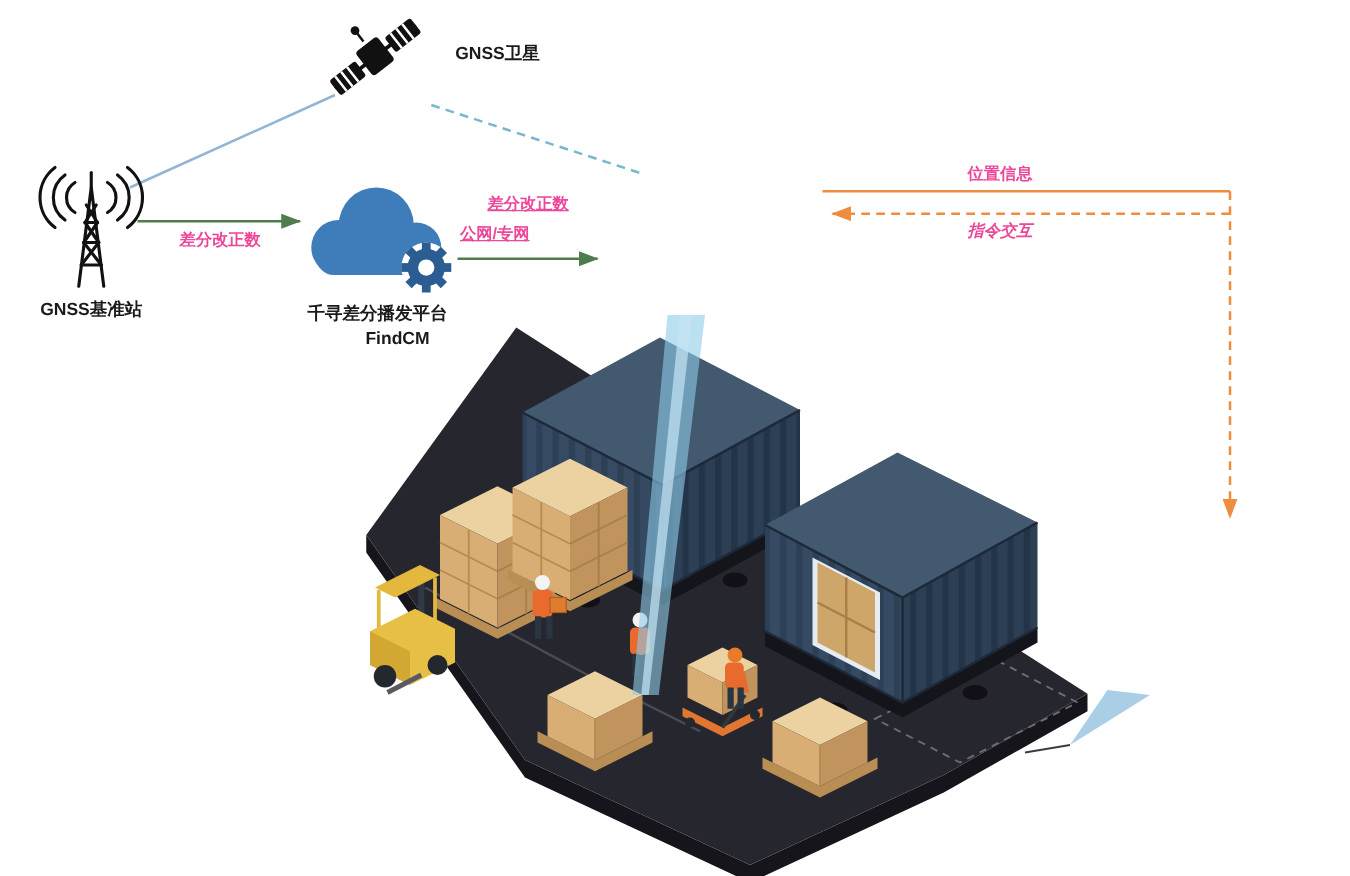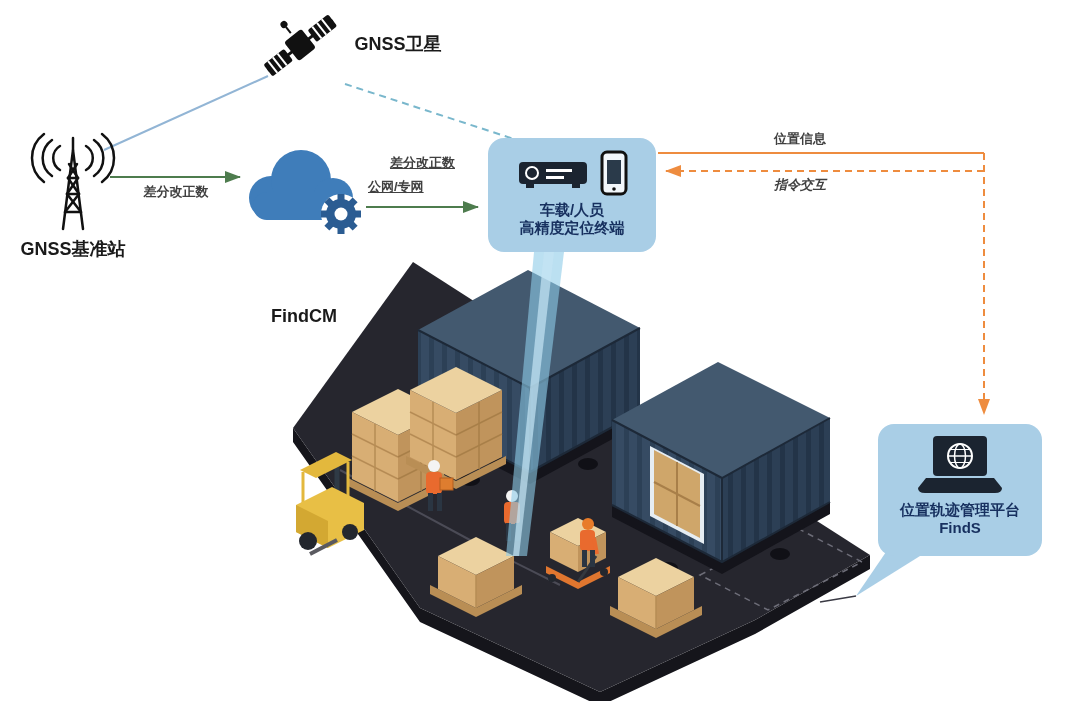--- a/index.html
+++ b/index.html
@@ -1,22 +1,22 @@
 <!DOCTYPE html>
 <html style="--green_arrow: #4e7c4e; --orange_arrow: #ee8c3f; --panel_bg: #a9cee6; --panel_text: #17305f; --cloud_blue: #3f7dba; --gear_blue: #2b5c92; --satellite_line: #92b5d5; --dashed_teal: #79b7cc; --beam_blue: #8ecbe8;"><head>
 <meta charset="utf-8">
 <style>
   * { margin:0; padding:0; box-sizing:border-box; }
   html,body { background:#fff; }
   body { font-family:"Liberation Sans","DejaVu Sans",sans-serif; }
   .stage { position:relative; width:1080px; height:701px; background:#fff; overflow:hidden; }
   .abs { position:absolute; }
   svg.layer { position:absolute; left:0; top:0; }
-  .node-label { position:absolute; font-size:18px; font-weight:700; color:#1a1a1a; text-align:center; line-height:1.3; }
-  .edge-label { position:absolute; font-size:13px; font-weight:600; color:#404040; text-align:center; line-height:1.3; }
+  .node-label { position:absolute; font-size:14px; font-weight:700; color:#1a1a1a; text-align:center; line-height:1.3; }
+  .edge-label { position:absolute; font-size:13px; font-weight:600; color:#ec4899; text-align:center; line-height:1.3; }
   .edge-label.left { text-align:left;text-decoration:underline; }
   .panel { position:absolute; background:var(--panel_bg,#a9cee6); border-radius:16px; }
   .panel-icons { display:flex; justify-content:center; align-items:flex-end; gap:10px; padding-top:12px; }
   .panel-label { color:var(--panel_text,#17305f); font-weight:700; font-size:15px; text-align:center; line-height:18px; }
   .panel-label.first { margin-top:5px; }
 </style>
 </head>
 <body>
 
 <div class="stage">
@@ -244,59 +244,24 @@
           <rect x="-3.5" y="-20" width="7" height="9" transform="rotate(180)"></rect>
           <rect x="-3.5" y="-20" width="7" height="9" transform="rotate(225)"></rect>
           <rect x="-3.5" y="-20" width="7" height="9" transform="rotate(270)"></rect>
           <rect x="-3.5" y="-20" width="7" height="9" transform="rotate(315)"></rect>
           <circle r="15"></circle>
         </g>
         <circle r="6.5" fill="#ffffff"></circle>
       </g>
     </svg>
   </div>
-  <div class="node-label" style="left:214px;top:261px;width:180px;margin-top:44px;">FindCM</div>
+  <div class="node-label" style="left:212px;top:241px;width:180px;">千寻差分播发平台</div>
+  <div class="node-label" style="left:228px;top:261px;width:180px;">FindCM</div>
 
   <div class="edge-label" style="left:116px;top:184px;width:120px;">差分改正数</div>
   <div class="edge-label left" style="left:390px;top:155px;width:100px;">差分改正数</div>
   <div class="edge-label left" style="left:368px;top:179px;width:100px;">公网/专网</div>
   <div class="edge-label" style="left:740px;top:131px;width:120px;">位置信息</div>
   <div class="edge-label" style="left:740px;top:177px;width:120px;font-style:italic;">指令交互</div>
 
-  <div class="panel" style="left:488px;top:138px;width:168px;height:114px;">
-    <div class="panel-icons">
-      <svg width="74" height="46" viewBox="0 0 74 46">
-        <rect x="3" y="12" width="68" height="22" rx="4" fill="#1b2430"></rect>
-        <circle cx="16" cy="23" r="6" fill="none" stroke="#fff" stroke-width="2"></circle>
-        <rect x="30" y="19" width="26" height="3" fill="#fff"></rect>
-        <rect x="30" y="26" width="18" height="3" fill="#fff"></rect>
-        <rect x="10" y="34" width="8" height="4" fill="#1b2430"></rect>
-        <rect x="56" y="34" width="8" height="4" fill="#1b2430"></rect>
-      </svg>
-      <svg width="28" height="46" viewBox="0 0 28 46">
-        <rect x="2" y="2" width="24" height="42" rx="5" fill="#f2f7fb" stroke="#111" stroke-width="3"></rect>
-        <rect x="7" y="10" width="14" height="24" fill="#2a3a4a"></rect>
-        <circle cx="14" cy="39" r="1.8" fill="#111"></circle>
-      </svg>
-    </div>
-    <div class="panel-label first">车载/人员</div>
-    <div class="panel-label">高精度定位终端</div>
-  </div>
-
-  <div class="panel" style="left:878px;top:424px;width:164px;height:132px;">
-    <div class="panel-icons">
-      <svg width="96" height="60" viewBox="0 0 96 60">
-        <rect x="21" y="0" width="54" height="40" rx="4" fill="#1b2430"></rect>
-        <g stroke="#fff" fill="none">
-          <circle cx="48" cy="20" r="12" stroke-width="2"></circle>
-          <ellipse cx="48" cy="20" rx="5.5" ry="12" stroke-width="1.5"></ellipse>
-          <line x1="36" y1="20" x2="60" y2="20" stroke-width="1.5"></line>
-          <line x1="38" y1="13.5" x2="58" y2="13.5" stroke-width="1"></line>
-          <line x1="38" y1="26.5" x2="58" y2="26.5" stroke-width="1"></line>
-        </g>
-        <path d="M14,42 L82,42 L90,52 Q90,57 83,57 L13,57 Q6,57 6,52 Z" fill="#1b2430"></path>
-      </svg>
-    </div>
-    <div class="panel-label first">位置轨迹管理平台</div>
-    <div class="panel-label">FindS</div>
-  </div>
+
 
 </div>
 
 </body></html>

